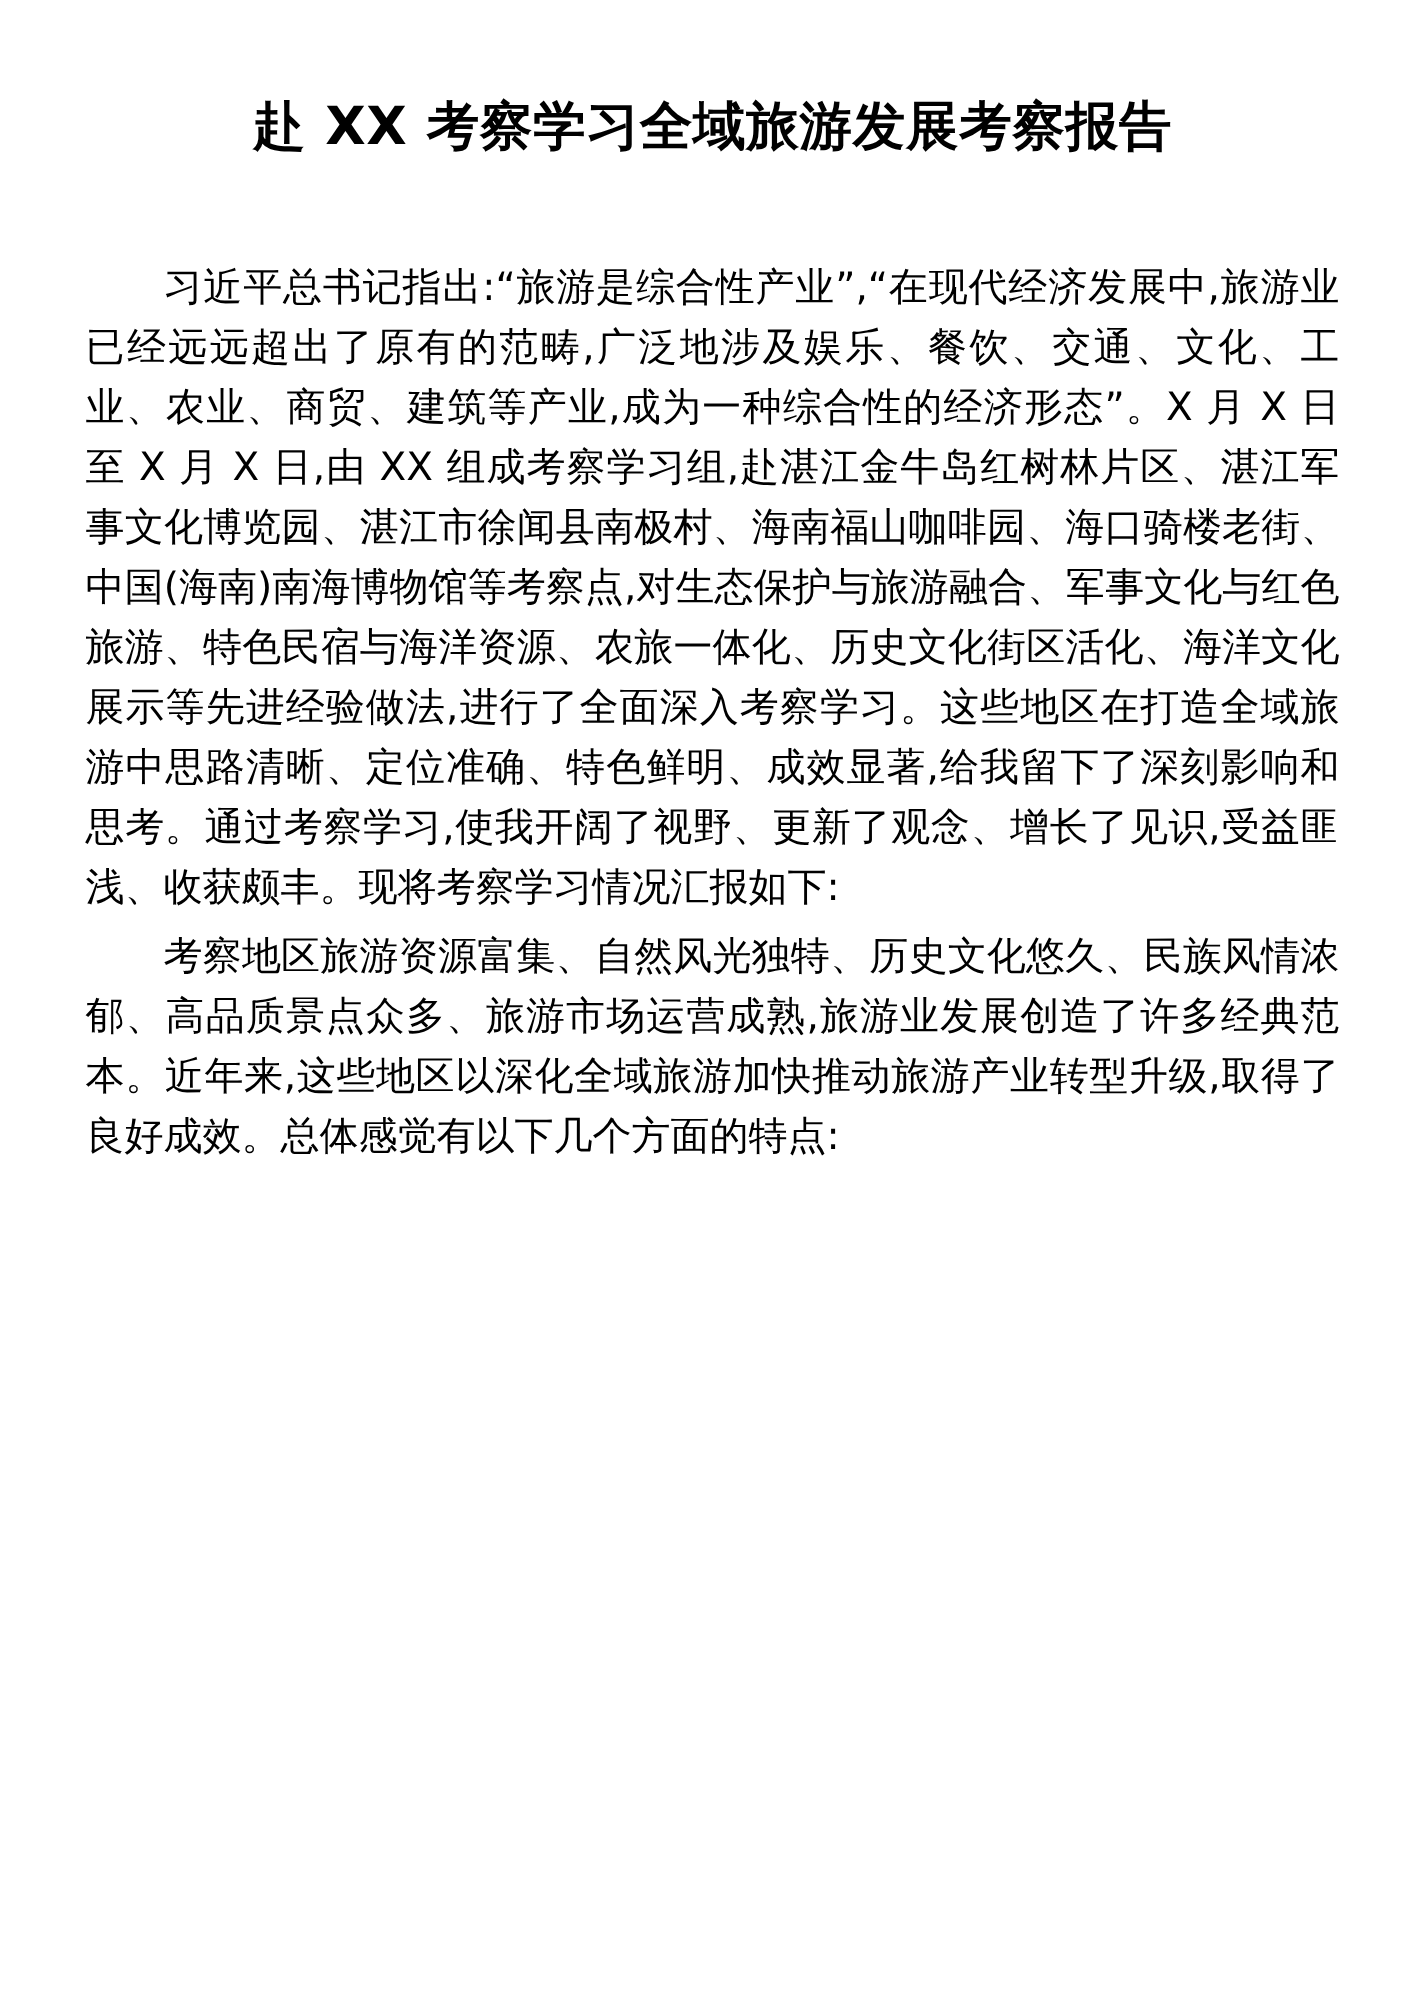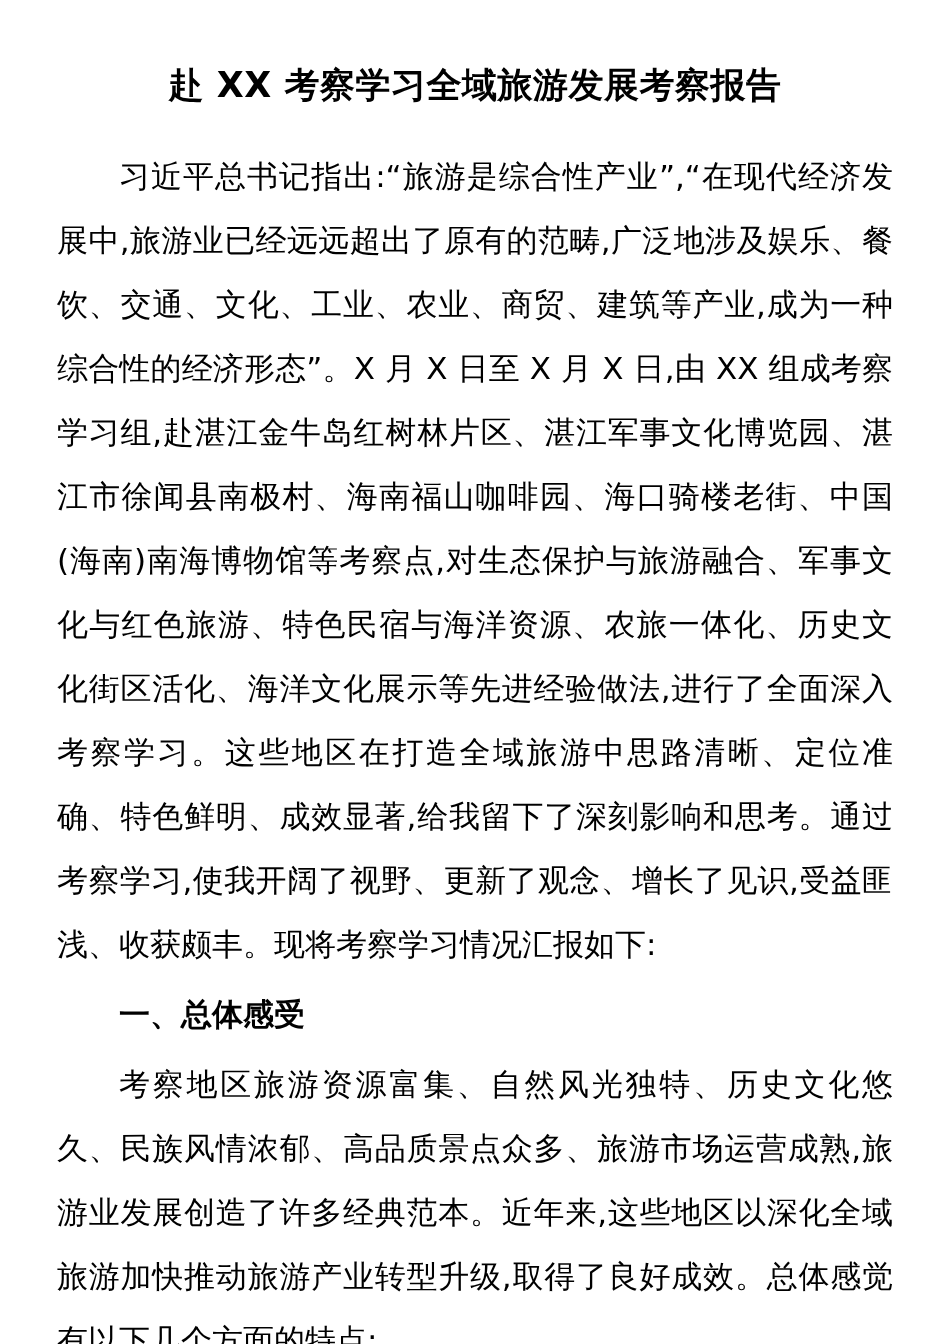--- a/index.html
+++ b/index.html
@@ -15,32 +15,32 @@
     font-family: "DejaVu Sans", "Liberation Sans", sans-serif;
     color: #000000;
   }
   .page {
     width: 950px;
     height: 1344px;
     padding: 0 57px;
     background: #ffffff;
   }
   .doc-title {
-    margin: 62px 0 36px 0;
+    margin: 62px 0 64px 0;
     font-size: 35px;
     line-height: 46px;
     font-weight: bold;
     text-align: center;
     color: #000000;
     letter-spacing: 0.5px;
   }
   p.para {
     margin: 0 0 6px 0;
-    font-size: 31px;
-    line-height: 64px;
+    font-size: 26px;
+    line-height: 40px;
     text-align: justify;
     text-justify: inter-ideograph;
     text-indent: 2em;
     color: #000000;
     word-break: break-all;
   }
   p.para:last-child { margin-bottom: 0; }
   p.heading {
     font-weight: bold;
   }
@@ -50,18 +50,17 @@
 </style>
 </head>
 <body>
 
 <div class="page">
 
   <h1 class="doc-title">赴 XX 考察学习全域旅游发展考察报告</h1>
 
   <p class="para">习近平总书记指出:“旅游是综合性产业”,“在现代经济发展中,旅游业已经远远超出了原有的范畴,广泛地涉及娱乐、餐饮、交通、文化、工业、农业、商贸、建筑等产业,成为一种综合性的经济形态”。X 月 X 日至 X 月 X 日,由 XX 组成考察学习组,赴湛江金牛岛红树林片区、湛江军事文化博览园、湛江市徐闻县南极村、海南福山咖啡园、海口骑楼老街、中国(海南)南海博物馆等考察点,对生态保护与旅游融合、军事文化与红色旅游、特色民宿与海洋资源、农旅一体化、历史文化街区活化、海洋文化展示等先进经验做法,进行了全面深入考察学习。这些地区在打造全域旅游中思路清晰、定位准确、特色鲜明、成效显著,给我留下了深刻影响和思考。通过考察学习,使我开阔了视野、更新了观念、增长了见识,受益匪浅、收获颇丰。现将考察学习情况汇报如下:</p>
 
-  <p class="para heading">一、总体感受</p>
 
   <p class="para">考察地区旅游资源富集、自然风光独特、历史文化悠久、民族风情浓郁、高品质景点众多、旅游市场运营成熟,旅游业发展创造了许多经典范本。近年来,这些地区以深化全域旅游加快推动旅游产业转型升级,取得了良好成效。总体感觉有以下几个方面的特点:</p>
 
 
 </div>
 
 </body></html>

